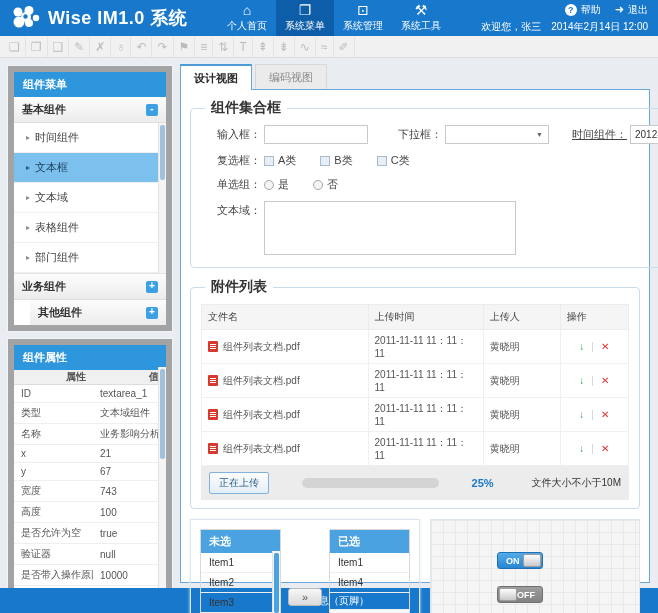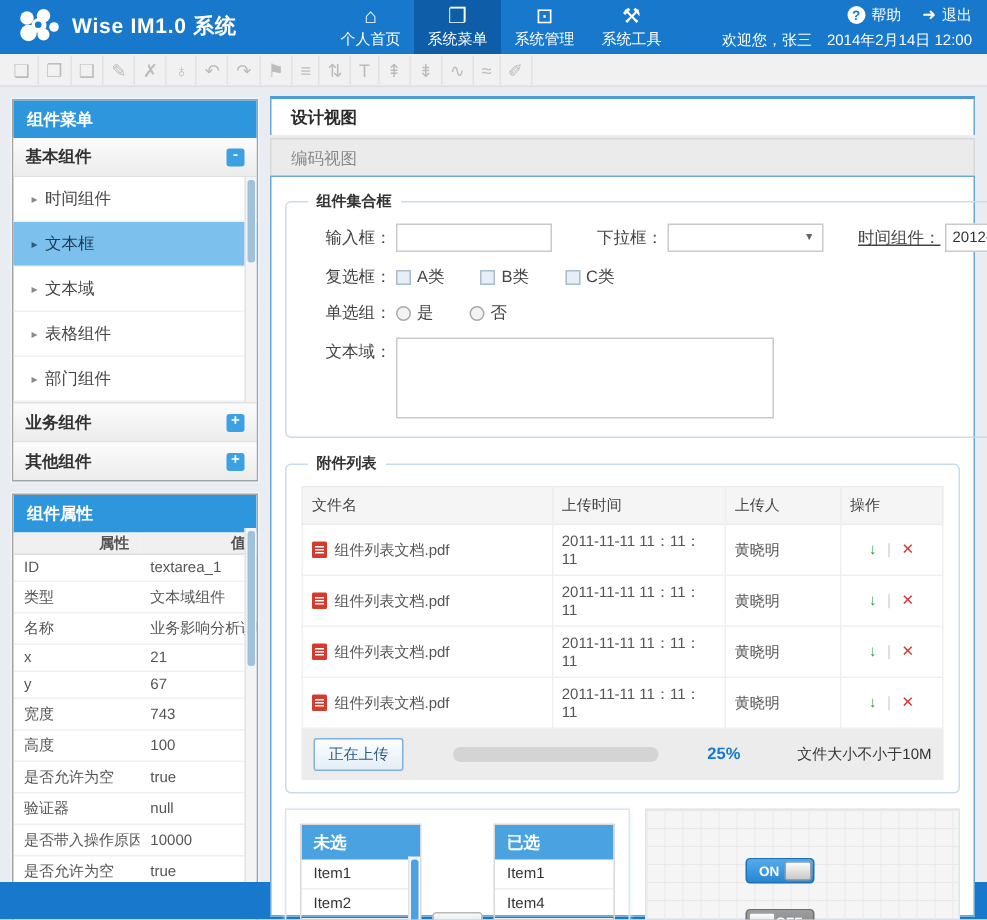--- a/index.html
+++ b/index.html
@@ -2,65 +2,65 @@
 <html><head>
 <meta charset="utf-8">
 <style>
   * { margin:0; padding:0; box-sizing:border-box; }
   body { font-family:"Liberation Sans","DejaVu Sans",sans-serif; background:#cfd6dd; }
   .page { width:658px; height:613px; position:relative; background:#e9edf2; overflow:hidden; margin:0 auto; }
 
   
   .topbar { position:absolute; left:0; top:0; width:658px; height:36px; background:#1878cc; color:#fff; display:flex; }
   .logo-area { display:flex; align-items:center; gap:8px; padding-left:12px; width:218px; }
-  .logo-title { font-size:14px; font-weight:bold; letter-spacing:.5px;text-align:right; }
+  .logo-title { font-size:18px; font-weight:bold; letter-spacing:.5px;text-align:right; }
   .nav { display:flex; }
   .nav-item { width:58px; display:flex; flex-direction:column; align-items:center; justify-content:center; gap:1px; font-size:10px; cursor:pointer; }
   .nav-item .nav-glyph { font-size:14px; line-height:15px; }
   .nav-item.active { background:#0d5da8; }
   .top-right { margin-left:auto; display:flex; flex-direction:column; align-items:flex-end; justify-content:center; gap:3px; padding-right:10px; font-size:10px; }
   .tr-row { display:flex; align-items:center; gap:14px; }
   .tr-link { display:flex; align-items:center; gap:4px; cursor:pointer; }
   .qicon { width:12px; height:12px; border-radius:50%; background:#fff; color:#1878cc; font-size:9px; font-weight:bold; text-align:center; line-height:12px; }
   .logout-glyph { font-size:11px; }
   .tr-info { display:flex; gap:10px; font-size:10px; }
 
   
   .toolbar { position:absolute; left:0; top:36px; width:658px; height:22px; background:#f1f1f1; border-bottom:1px solid #dcdcdc; display:flex; align-items:center; padding-left:4px; }
   .tb-icon { color:#bcbcbc; font-size:12px; line-height:20px; padding:0 5px; border-right:1px solid #e2e2e2; cursor:pointer; }
 
   
   .sidebar { position:absolute; left:8px; top:66px; width:164px; }
-  .panel { background:#fff; border:1px solid #a3a3a3; box-shadow:0 0 0 1px #eef4f9; }
+  .panel { background:#fff; border:6px solid #a3a3a3; box-shadow:0 0 0 1px #eef4f9; }
   .panel-header { background:#2e96dc; color:#fff; font-size:11px; font-weight:bold; padding:5px 9px; }
   .acc-header { display:flex; justify-content:space-between; align-items:center; padding:5px 8px; background:linear-gradient(#fcfcfc,#ececec); border-bottom:1px solid #dfdfdf; font-size:11px; font-weight:bold; color:#333; cursor:pointer; }
   .acc-btn { width:12px; height:12px; background:#3da0e3; color:#fff; font-size:10px; line-height:10px; text-align:center; border-radius:2px; cursor:pointer; }
   .menu-list { position:relative; border-bottom:1px solid #e2e2e2; }
   .menu-item { display:flex; align-items:center; gap:5px; padding:7px 8px 7px 12px; font-size:11px; color:#444; border-bottom:1px solid #f0f0f0; cursor:pointer; }
   .menu-item.selected { background:#7cc0ee; color:#1c3c57; }
   .caret { font-size:8px; color:#8a8a8a; }
   .menu-item.selected .caret { color:#2b5k; color:#2b5a7e; }
   .vscroll { position:absolute; right:0; top:0; bottom:0; width:8px; background:#f4f4f4; border-left:1px solid #e3e3e3; }
   .vscroll .thumb { position:absolute; left:1px; width:5px; background:#9fc2da; border-radius:2px; cursor:pointer; }
 
   .props-wrap { margin-top:8px; height:292px; overflow:hidden; position:relative; }
   .props-table { width:100%; border-collapse:collapse; font-size:10px; table-layout:fixed; }
   .props-table th { background:#f0f0f0; text-align:right; font-weight:bold; color:#555; padding:0 7px; border-bottom:1px solid #ddd; }
   .props-table td { padding:3px 7px; color:#555; border-bottom:1px solid #efefef; overflow:hidden; white-space:nowrap; }
   .props-table .c1 { width:52%; }
 
   
   .main { position:absolute; left:180px; top:64px; width:470px; }
-  .tabs { display:flex; gap:3px;flex-direction:column; }
+  .tabs { display:flex; gap:3px; }
   .tab { padding:5px 13px 4px; font-size:11px; background:#ebebeb; color:#8a8a8a; border:1px solid #d8d8d8; border-bottom:none; cursor:pointer; }
   .tab.active { background:#fff; color:#2a2a2a; font-weight:bold; border-color:#69a8d8; border-top:2px solid #4d9bd6; margin-bottom:-1px; position:relative; z-index:2; }
   .main-panel { border:1px solid #69a8d8; background:#fff; height:494px; padding:9px 9px 8px; position:relative; z-index:1; }
 
   fieldset { border:1px solid #c7dcec; border-radius:4px; padding:8px 10px 10px; margin-bottom:10px; }
-  legend { font-size:10px; font-weight:bold; color:#333; padding:0 6px; margin-left:4px; }
+  legend { font-size:14px; font-weight:bold; color:#333; padding:0 6px; margin-left:4px; }
 
   .frow { display:flex; align-items:center; font-size:11px; color:#444; margin-bottom:9px; }
   .frow:last-child { margin-bottom:2px; }
   .flabel { width:60px; text-align:right; margin-right:3px; flex:none; }
   .ti { width:104px; height:19px; border:1px solid #c9c9c9; background:#fff; }
   .selectbox { width:104px; height:19px; border:1px solid #c9c9c9; background:#fff; display:flex; align-items:center; justify-content:flex-end; padding-right:5px; margin-right:14px; cursor:pointer; }
   .sel-arrow { font-size:7px; color:#666; }
   .datefield { width:100px; height:19px; border:1px solid #c9c9c9; background:#fff; font-size:10px; color:#333; display:flex; align-items:center; justify-content:space-between; padding:0 4px; cursor:pointer; }
   .gap14 { margin-right:14px; }
   .cbgroup, .rdgroup { display:flex; align-items:center; gap:4px; margin-right:24px; cursor:pointer; }
@@ -215,21 +215,21 @@
           <span>部门组件</span>
         </div>
         <div class="vscroll">
             <div class="thumb" style="top:2px;height:55px;"></div>
           </div>
       </div>
       <div class="acc-header">
         <span>业务组件</span>
         <span class="acc-btn">+</span>
       </div>
-      <div class="acc-header" style="border-bottom:none;">
+      <div class="acc-header" style="border-bottom:none;margin-left:16px;">
         <span>其他组件</span>
         <span class="acc-btn">+</span>
       </div>
     </div>
 
     <div class="panel props-wrap">
       <div class="panel-header">组件属性</div>
       <table class="props-table">
         <thead>
           <tr>

